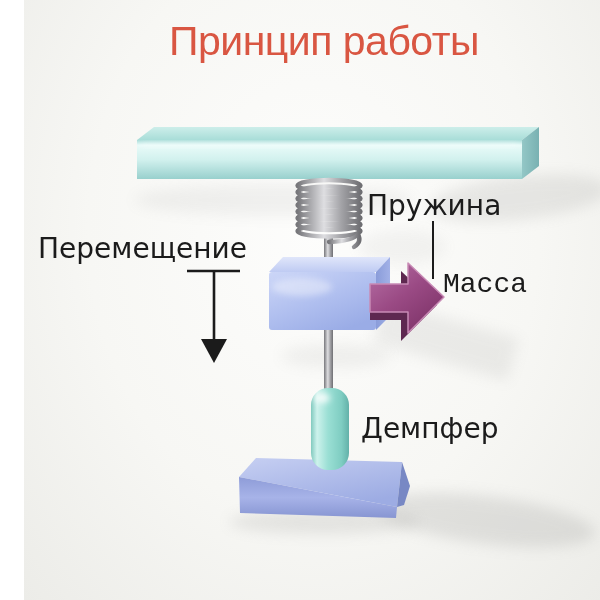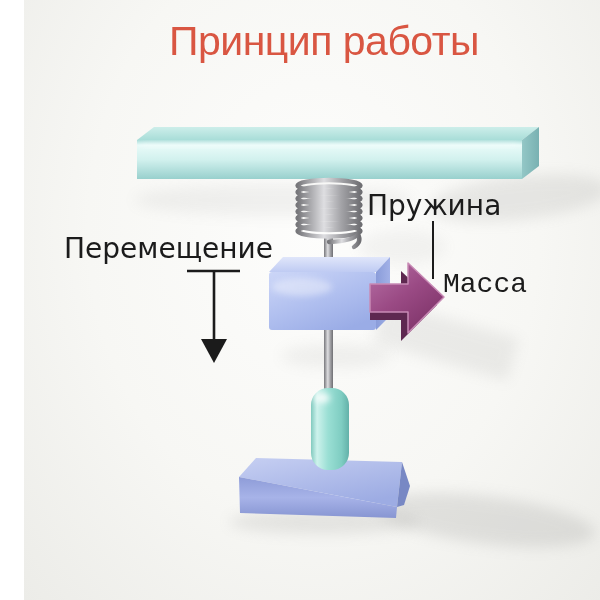--- a/index.html
+++ b/index.html
@@ -17,21 +17,21 @@
     position:absolute;left:0;top:21px;width:600px;
     text-align:center;
     font-family:"Liberation Sans","DejaVu Sans",sans-serif;
     font-size:41px;line-height:1.0;letter-spacing:-0.5px;
     color:#d95642;
   }
   .lbl{
     position:absolute;
     font-size:28px;color:#1b1b1b;white-space:nowrap;
   }
-  .lbl-displacement{left:40px;top:232px;}
+  .lbl-displacement{left:14px;top:232px;}
   .lbl-spring{left:343px;top:189px;}
   .lbl-mass{left:419px;top:269px;font-family:Liberation Mono, monospace;}
   .lbl-damper{left:337px;top:412px;}
 </style>
 </head>
 <body>
 
 <div id="stage">
 
   <svg id="scene" width="600" height="600" viewBox="0 0 600 600">
@@ -164,14 +164,15 @@
     </g>
   </svg>
 
   <div class="title">
     <div>Принцип работы</div>
   </div>
 
   <div class="lbl lbl-displacement">Перемещение</div>
   <div class="lbl lbl-spring">Пружина</div>
   <div class="lbl lbl-mass">Масса</div>
+  <div class="lbl lbl-damper">Демпфер</div>
 
 </div>
 
 </body></html>

